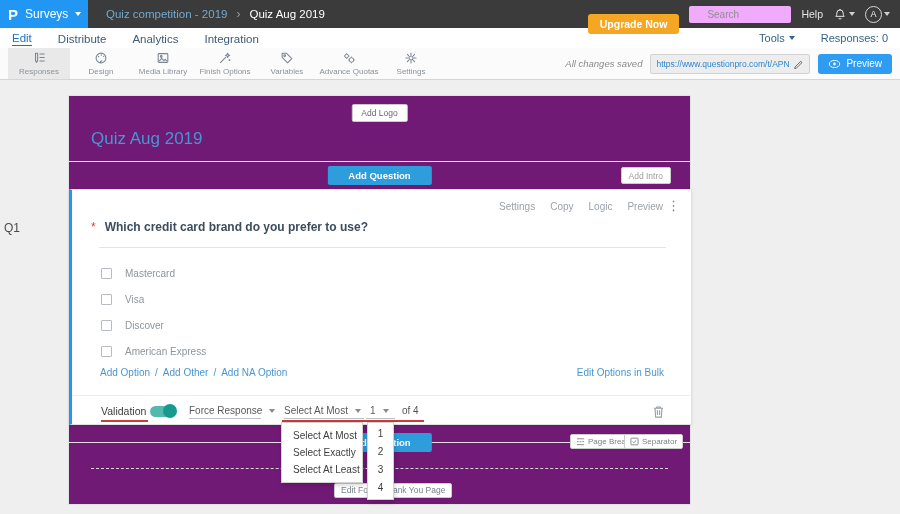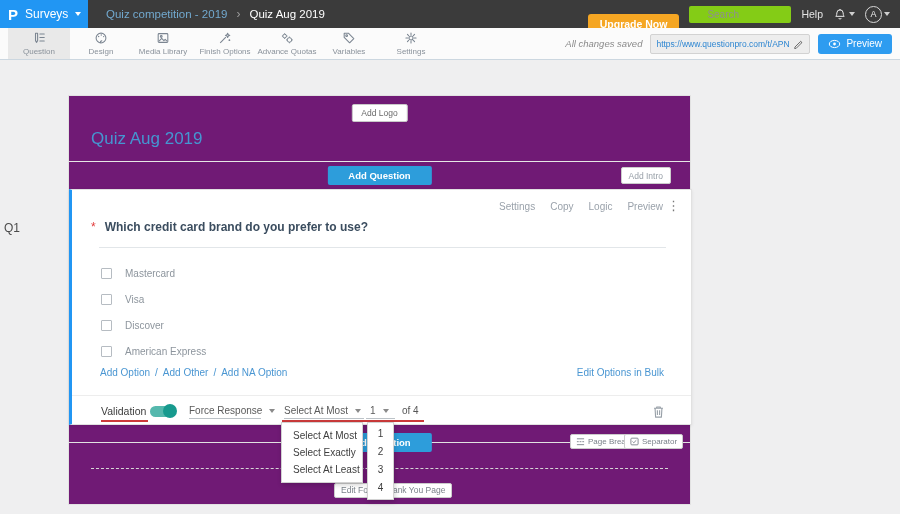--- a/index.html
+++ b/index.html
@@ -14,21 +14,21 @@
   .surveys { color:#fff; font-size:12px; }
   .caret { width:0; height:0; border-left:3.5px solid transparent; border-right:3.5px solid transparent; border-top:4px solid #8a8a8a; display:inline-block; }
   .caret.white { border-top-color:#fff; }
   .caret.lightgray { border-top-color:#cfcfcf; }
   .crumbs { margin-left:18px; display:flex; align-items:center; gap:9px; font-size:11.5px; }
   .crumb-parent { color:#72a9cf; }
   .crumb-chev { color:#9a9a9a; font-size:12px; }
   .crumb-current { color:#ffffff; }
   .top-right { margin-left:auto; display:flex; align-items:center; gap:10px; padding-right:10px; }
   .upgrade { background:#f5a623; color:#fff; font-size:10.5px; font-weight:700; padding:4px 12px; border-radius:3px; cursor:pointer;margin-top:20px; }
-  .searchbox { width:102px; height:17px; background:#84cc16; border-radius:2px; display:flex; align-items:center; gap:13px; padding:0 5px; }
+  .searchbox { width:102px; height:17px; background:#f0abfc; border-radius:2px; display:flex; align-items:center; gap:13px; padding:0 5px; }
   .searchbox input { border:none; outline:none; width:80px; font-size:10px; color:#444; background:transparent; font-family:"Liberation Sans",sans-serif; }
   .searchbox input::placeholder { color:#8f8f8f; }
   .help { color:#e3e3e3; font-size:10.5px; }
   .iconbtn { display:flex; align-items:center; gap:2px; cursor:pointer; }
   .avatar { width:17px; height:17px; border:1px solid #d8d8d8; border-radius:50%; color:#eee; font-size:9px; display:flex; align-items:center; justify-content:center; }
 
   
   .nav { height:20px; background:#fff; display:flex; align-items:center; padding:0 12px; gap:26px; font-size:11.5px; }
   .tab { color:#3d5a78; cursor:pointer; padding:2px 0 1px; }
   .tab.active { color:#1a73c0; border-bottom:1.5px solid #1a73c0; }
@@ -136,28 +136,41 @@
           </svg>
         <span class="caret lightgray"></span>
       </span>
       <span class="iconbtn">
         <span class="avatar">A</span>
         <span class="caret lightgray"></span>
       </span>
     </div>
   </div>
 
+  <div class="nav">
+    <span class="tab active">Edit</span>
+    <span class="tab">Distribute</span>
+    <span class="tab">Analytics</span>
+    <span class="tab">Integration</span>
+    <span class="nav-right">
+      <span class="tools">
+          <span>Tools</span>
+          <span class="caret"></span>
+        </span>
+      <span>Responses: 0</span>
+    </span>
+  </div>
 
   <div class="toolbar">
     <div class="titem active">
       <svg width="14" height="14" viewBox="0 0 16 16" fill="none" stroke="#7b8591" stroke-width="1.2" stroke-linecap="round" stroke-linejoin="round">
           <path d="M4 2.5v8.5l1.2 2 1.2-2V2.5z"></path>
           <path d="M9 3.5h5M9 7.5h5M9 11.5h5"></path>
         </svg>
-      <span class="lbl">Question</span>
+      <span class="lbl">Responses</span>
     </div>
     <div class="titem">
       <svg width="14" height="14" viewBox="0 0 16 16" fill="none" stroke="#7b8591" stroke-width="1.2">
           <circle cx="8" cy="8" r="5.6"></circle>
           <circle cx="5.3" cy="6.2" r=".8" fill="#7b8591" stroke="none"></circle>
           <circle cx="8.3" cy="4.6" r=".8" fill="#7b8591" stroke="none"></circle>
           <circle cx="11" cy="6.4" r=".8" fill="#7b8591" stroke="none"></circle>
           <path d="M8 13.6c-1.5-1.2 0-2.6 1.4-2.2"></path>
         </svg>
       <span class="lbl">Design</span>
@@ -172,34 +185,34 @@
     </div>
     <div class="titem">
       <svg width="14" height="14" viewBox="0 0 16 16" fill="none" stroke="#7b8591" stroke-width="1.2" stroke-linejoin="round">
           <path d="M2.5 13.5l6.5-6.5"></path>
           <path d="M11 2.5l.8 1.7 1.7.8-1.7.8-.8 1.7-.8-1.7-1.7-.8 1.7-.8z"></path>
           <path d="M13 9.5v2M12 10.5h2"></path>
         </svg>
       <span class="lbl">Finish Options</span>
     </div>
     <div class="titem">
+      <svg width="14" height="14" viewBox="0 0 16 16" fill="none" stroke="#7b8591" stroke-width="1.2" stroke-linejoin="round">
+          <path d="M2.5 2.5h4.8l6.2 6.2-4.8 4.8L2.5 7.3z"></path>
+          <circle cx="5.3" cy="5.3" r="1"></circle>
+        </svg>
+      <span class="lbl">Variables</span>
+    </div>
+    <div class="titem">
       <svg width="14" height="14" viewBox="0 0 16 16" fill="none" stroke="#7b8591" stroke-width="1.1">
           <circle cx="5.3" cy="5.8" r="2.1"></circle>
           <path d="M5.3 2.6v1.1M5.3 7.9v1.1M2.2 5.8h1.1M7.4 5.8h1.1"></path>
           <circle cx="10.8" cy="10.2" r="2.6"></circle>
           <path d="M10.8 6.4v1.2M10.8 12.8v1.2M7 10.2h1.2M13.4 10.2h1.2"></path>
         </svg>
       <span class="lbl">Advance Quotas</span>
-    </div>
-    <div class="titem">
-      <svg width="14" height="14" viewBox="0 0 16 16" fill="none" stroke="#7b8591" stroke-width="1.2" stroke-linejoin="round">
-          <path d="M2.5 2.5h4.8l6.2 6.2-4.8 4.8L2.5 7.3z"></path>
-          <circle cx="5.3" cy="5.3" r="1"></circle>
-        </svg>
-      <span class="lbl">Variables</span>
     </div>
     <div class="titem">
       <svg width="14" height="14" viewBox="0 0 16 16" fill="none" stroke="#7b8591" stroke-width="1.2" stroke-linecap="round">
           <circle cx="8" cy="8" r="2.3"></circle>
           <path d="M8 2.2v2M8 11.8v2M2.2 8h2M11.8 8h2M3.9 3.9l1.4 1.4M10.7 10.7l1.4 1.4M12.1 3.9l-1.4 1.4M5.3 10.7l-1.4 1.4"></path>
         </svg>
       <span class="lbl">Settings</span>
     </div>
     <div class="tb-right">
       <span class="saved">All changes saved</span>

